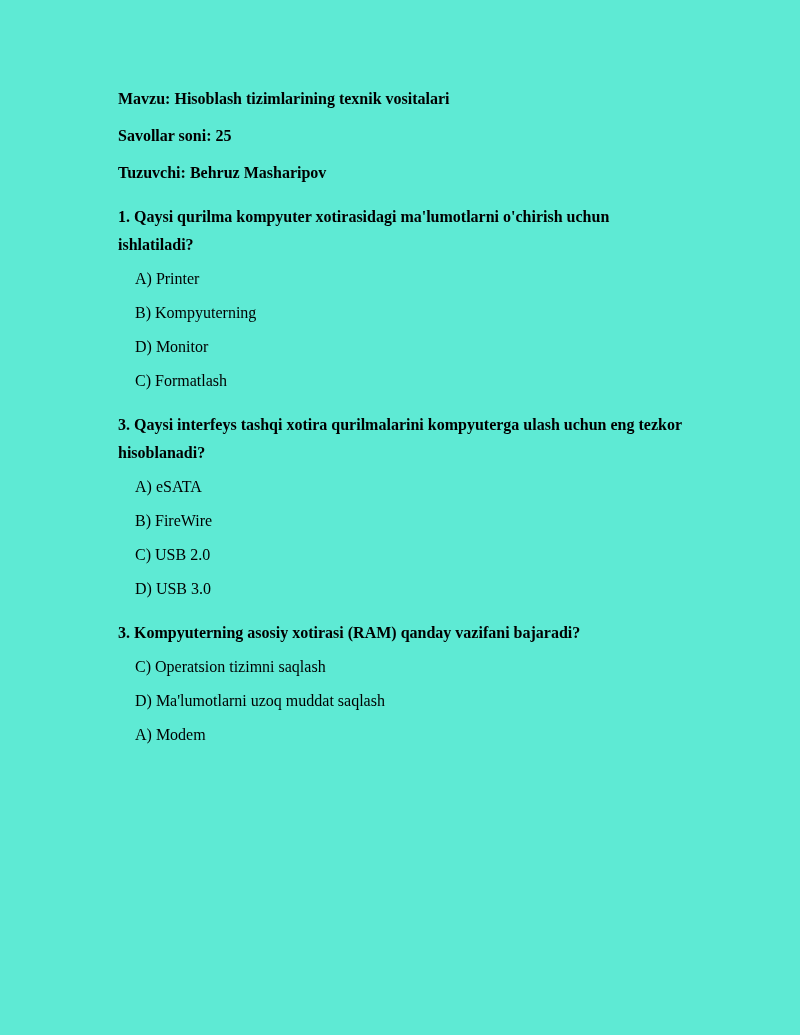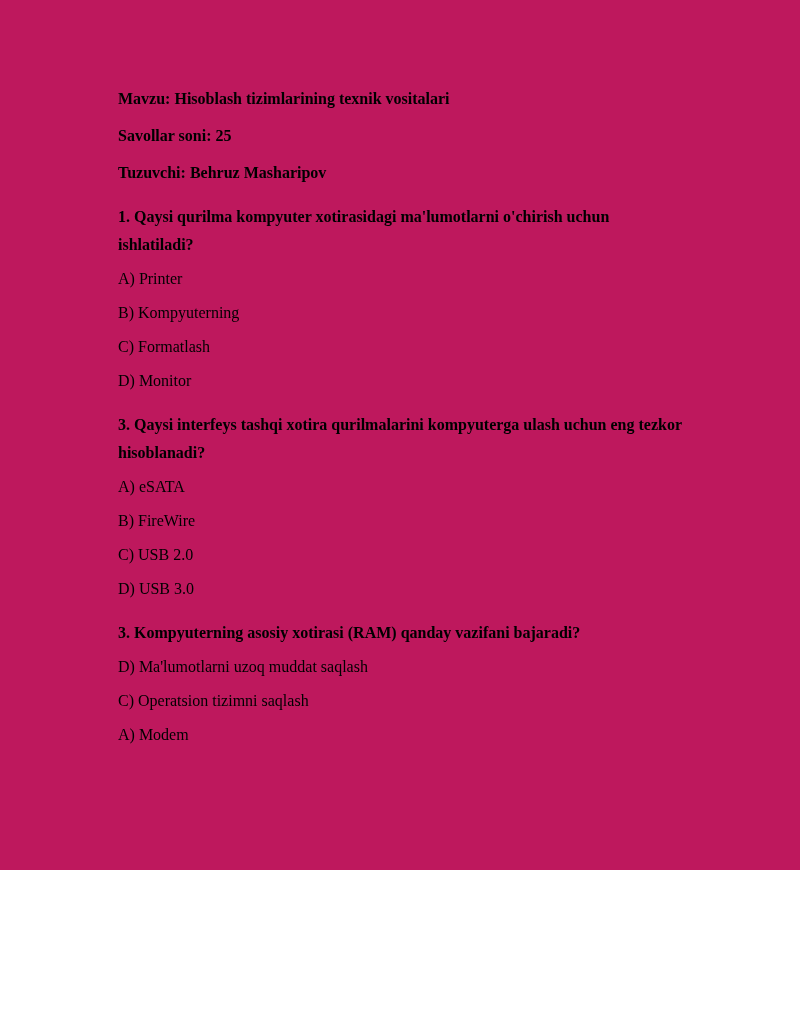--- a/index.html
+++ b/index.html
@@ -10,58 +10,59 @@
   body {
     width: 800px;
     height: 1035px;
     font-family: "Liberation Serif", "DejaVu Serif", serif;
     color: #000000;
     overflow: hidden;
   }
   .page {
     box-sizing: border-box;
     width: 800px;
-    height: 870px;
+    height: 1035px;
     padding: 85px 116px 0 118px;
-    background: #be185d;
+    background: #5eead4;
   }
   .page p {
     font-size: 16px;
     line-height: 28px;
     margin: 0 0 6px 0;
   }
   p.header-line {
     font-weight: bold;
     margin-bottom: 9px;
   }
   p.question-text {
     font-weight: bold;
     margin-top: 16px;
     margin-bottom: 6px;
   }
   p.option-text {
     font-weight: normal;
+    margin-left: 17px;
   }
 </style>
 </head>
 <body>
 
 <div class="page">
   <p class="header-line">Mavzu: Hisoblash tizimlarining texnik vositalari</p>
   <p class="header-line">Savollar soni: 25</p>
   <p class="header-line">Tuzuvchi: Behruz Masharipov</p>
   <div id="questions">
       <p class="question-text">1. Qaysi qurilma kompyuter xotirasidagi ma'lumotlarni o'chirish uchun ishlatiladi?</p>
       <p class="option-text">A) Printer</p>
       <p class="option-text">B) Kompyuterning</p>
+      <p class="option-text">D) Monitor</p>
       <p class="option-text">C) Formatlash</p>
-      <p class="option-text">D) Monitor</p>
       <p class="question-text">3. Qaysi interfeys tashqi xotira qurilmalarini kompyuterga ulash uchun eng tezkor hisoblanadi?</p>
       <p class="option-text">A) eSATA</p>
       <p class="option-text">B) FireWire</p>
       <p class="option-text">C) USB 2.0</p>
       <p class="option-text">D) USB 3.0</p>
       <p class="question-text">3. Kompyuterning asosiy xotirasi (RAM) qanday vazifani bajaradi?</p>
+      <p class="option-text">C) Operatsion tizimni saqlash</p>
       <p class="option-text">D) Ma'lumotlarni uzoq muddat saqlash</p>
-      <p class="option-text">C) Operatsion tizimni saqlash</p>
       <p class="option-text">A) Modem</p>
     </div>
 </div>
 
 </body></html>

